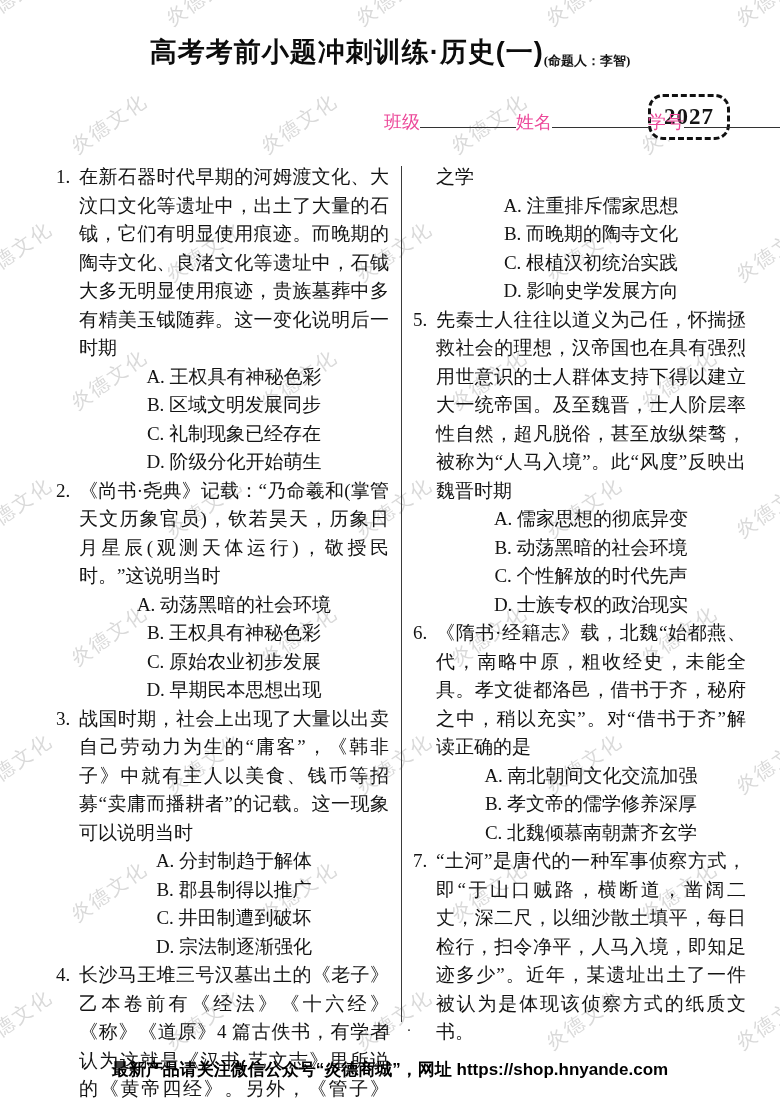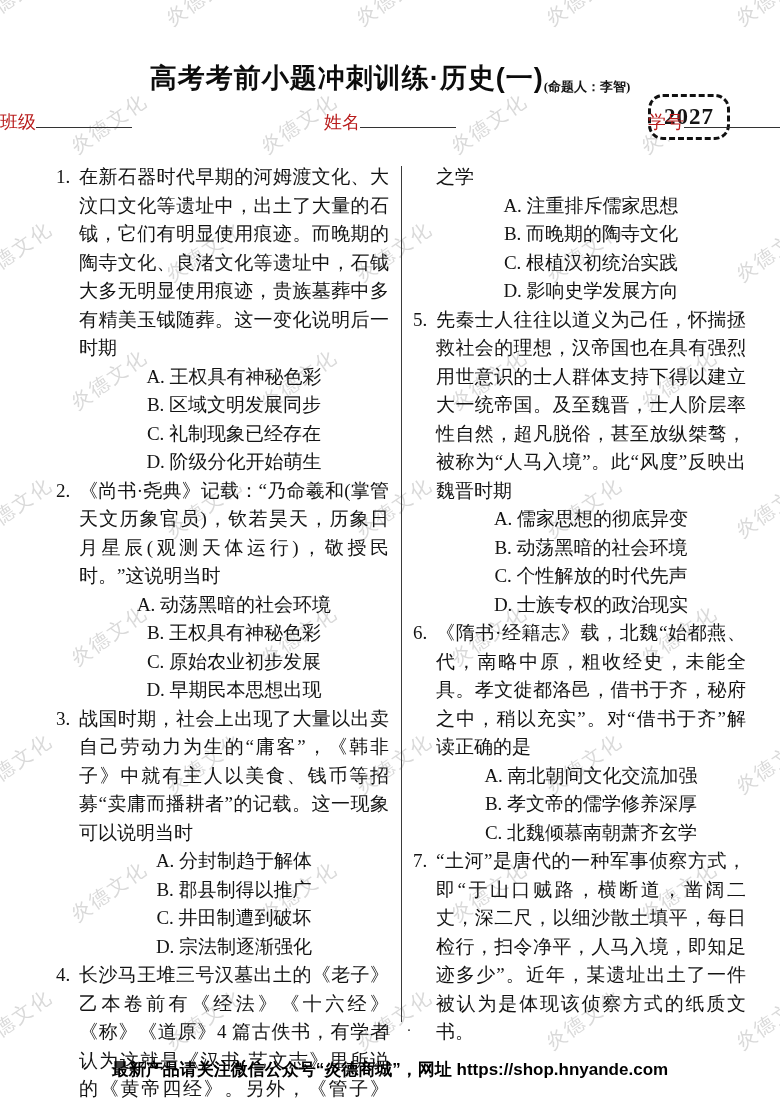--- a/index.html
+++ b/index.html
@@ -8,36 +8,36 @@
     background:#ffffff;color:#151515;
     font-family:"Liberation Serif","DejaVu Serif",serif;
   }
   .wm-layer{position:absolute;inset:0;z-index:0;pointer-events:none;overflow:hidden;}
   .wm{
     position:absolute;white-space:nowrap;
     font-size:20px;letter-spacing:2px;color:#b5b5b5;opacity:.5;
     transform:rotate(-35deg);
   }
   .content{position:absolute;inset:0;z-index:1;}
-  .title-row{position:absolute;top:60px;left:0;width:100%;text-align:center;white-space:nowrap;}
+  .title-row{position:absolute;top:34px;left:0;width:100%;text-align:center;white-space:nowrap;}
   .title-main{
     font-family:"Liberation Sans","DejaVu Sans",sans-serif;
     font-weight:bold;font-size:27px;letter-spacing:1px;color:#0c0c0c;
   }
   .title-suffix{font-size:13px;font-weight:bold;vertical-align:-4px;letter-spacing:0;}
   .badge{
     position:absolute;top:94px;right:50px;
     border:3px dashed #111;border-radius:15px;
     padding:7px 13px;font-weight:bold;font-size:23px;letter-spacing:1px;
     background:#fff;
   }
   .info-row{
     position:absolute;top:110px;left:0;width:100%;
-    display:flex;justify-content:space-between;
-    font-size:18px;color:#b91c1c;
+    display:flex;justify-content:flex-end;
+    font-size:18px;color:#ec4899;
   }
   .field{white-space:nowrap;}
   .blank{display:inline-block;width:96px;height:17px;border-bottom:1.5px solid #333;}
   .columns{position:absolute;top:163px;left:56px;width:692px;display:flex;}
   .col{width:333px;}
   .divider{width:1px;background:#3a3a3a;height:856px;margin:3px 11px 0 12px;}
   .question{
     position:relative;padding-left:23px;
     font-size:19px;line-height:28.5px;text-align:justify;
     text-justify:inter-ideograph;color:#141414;

